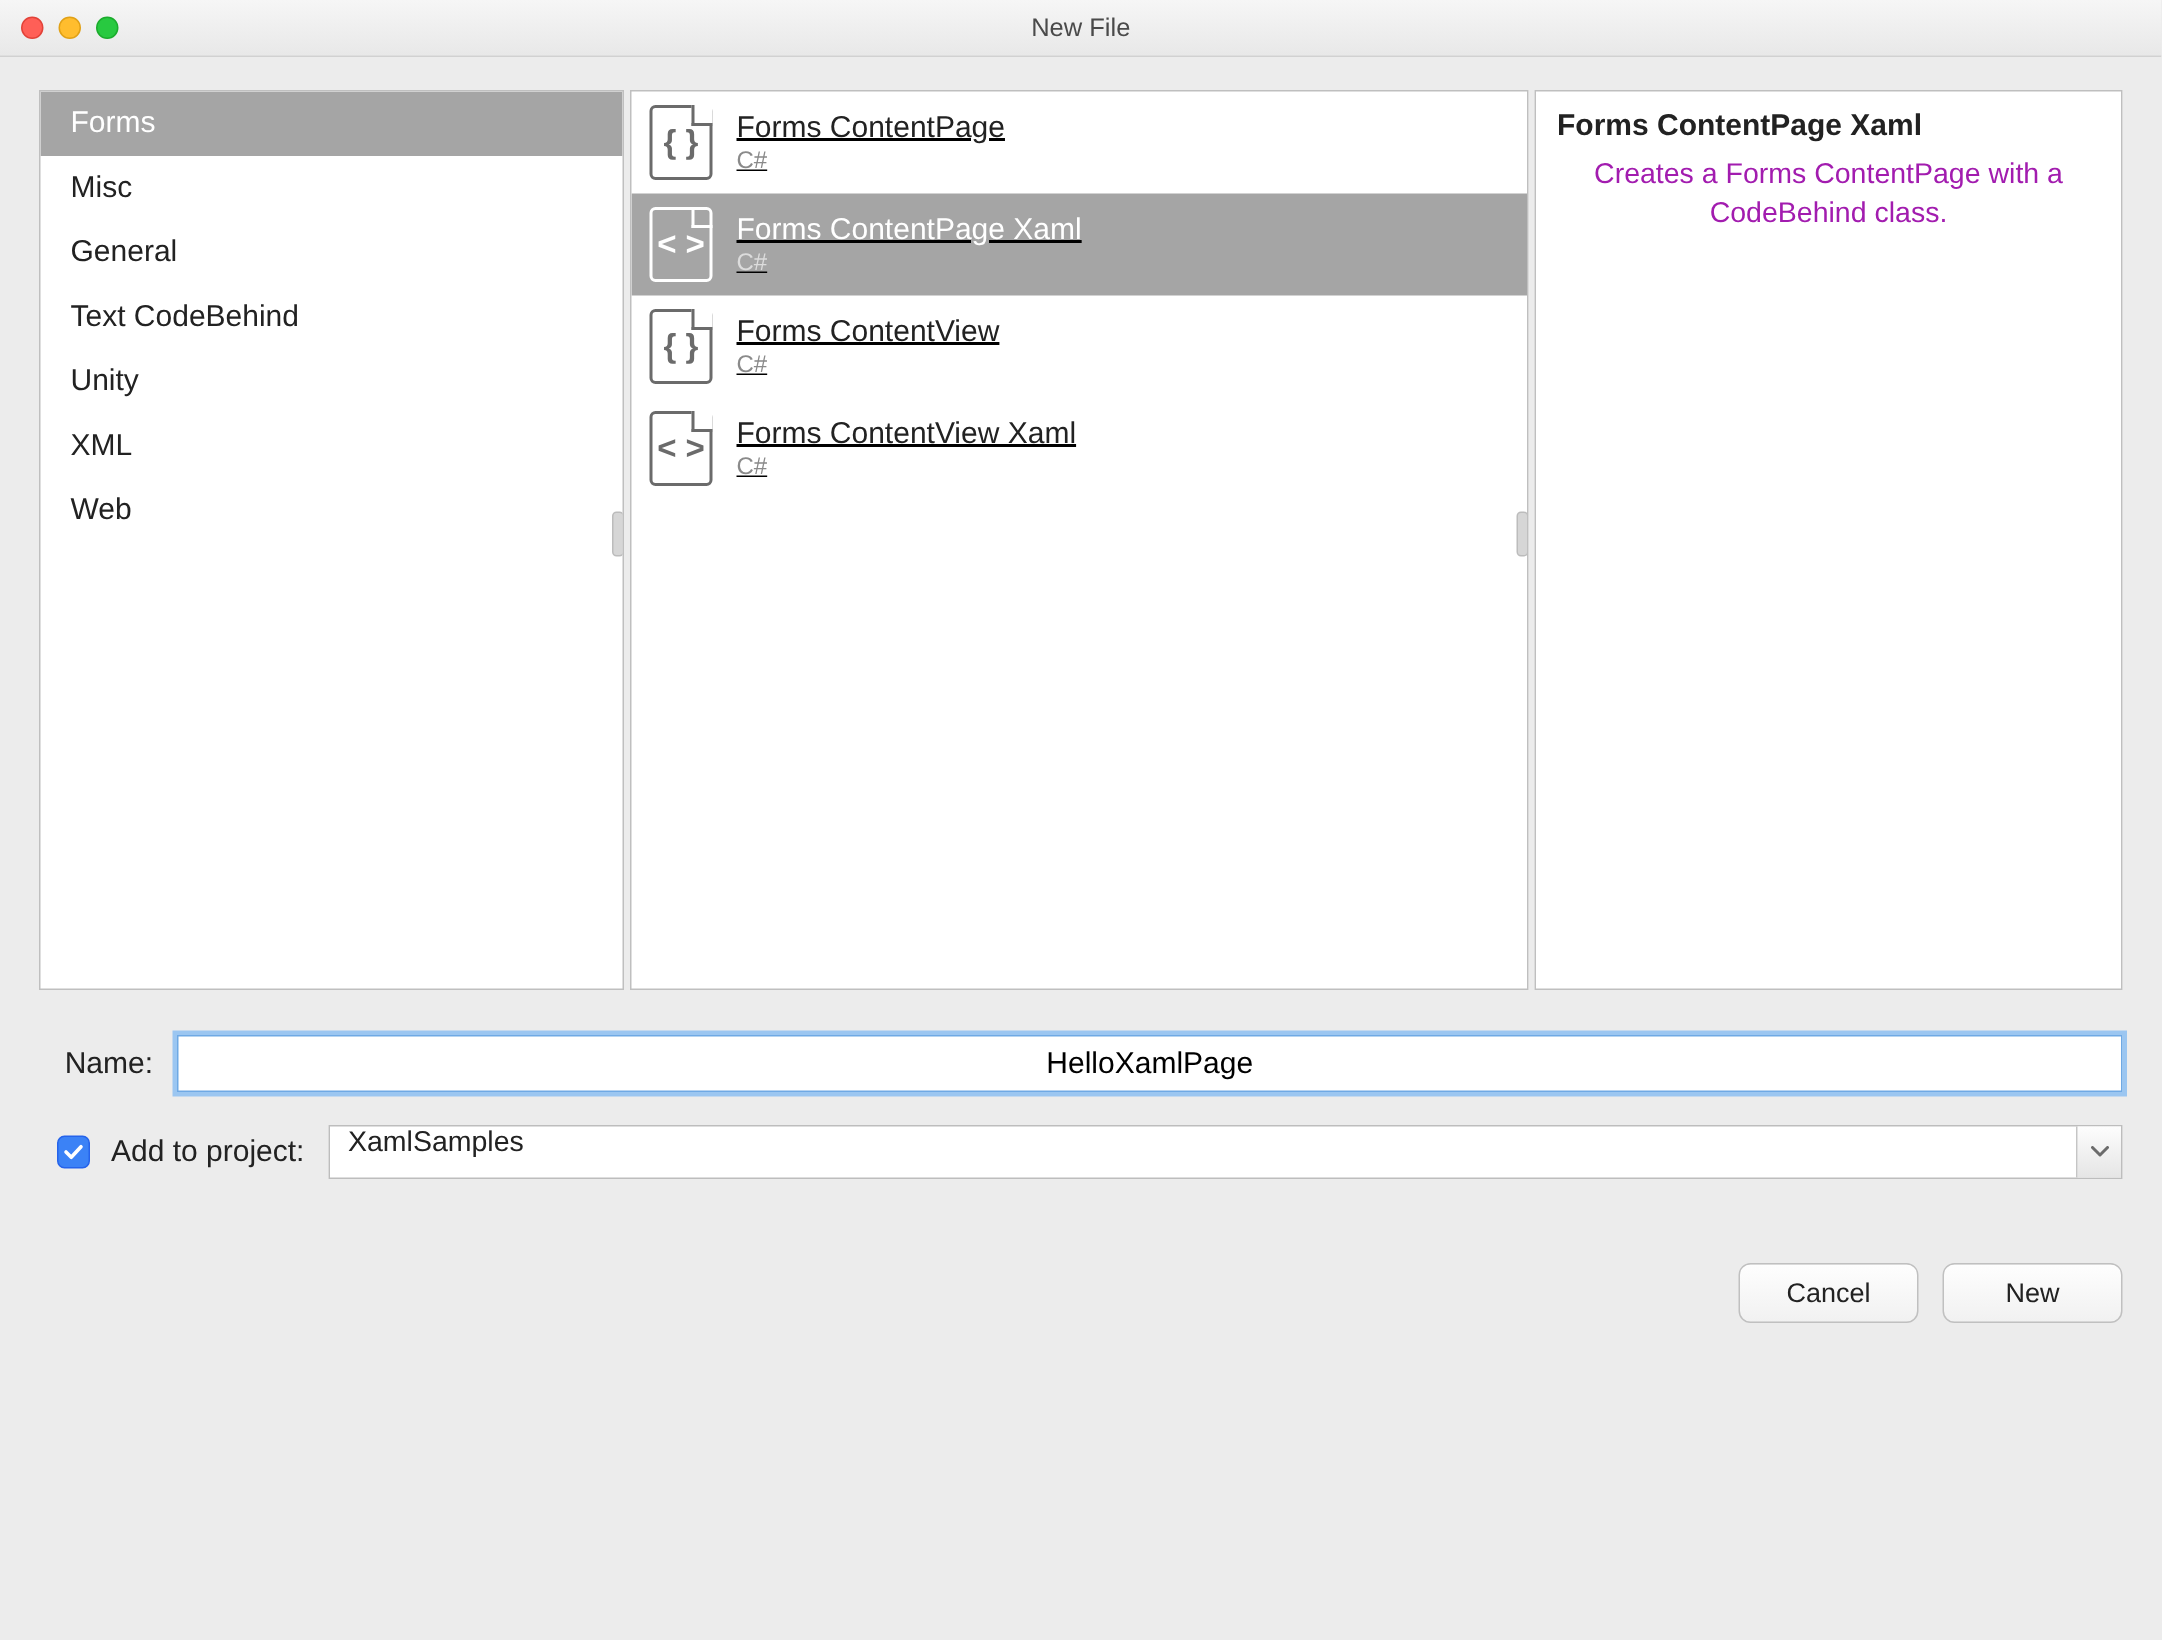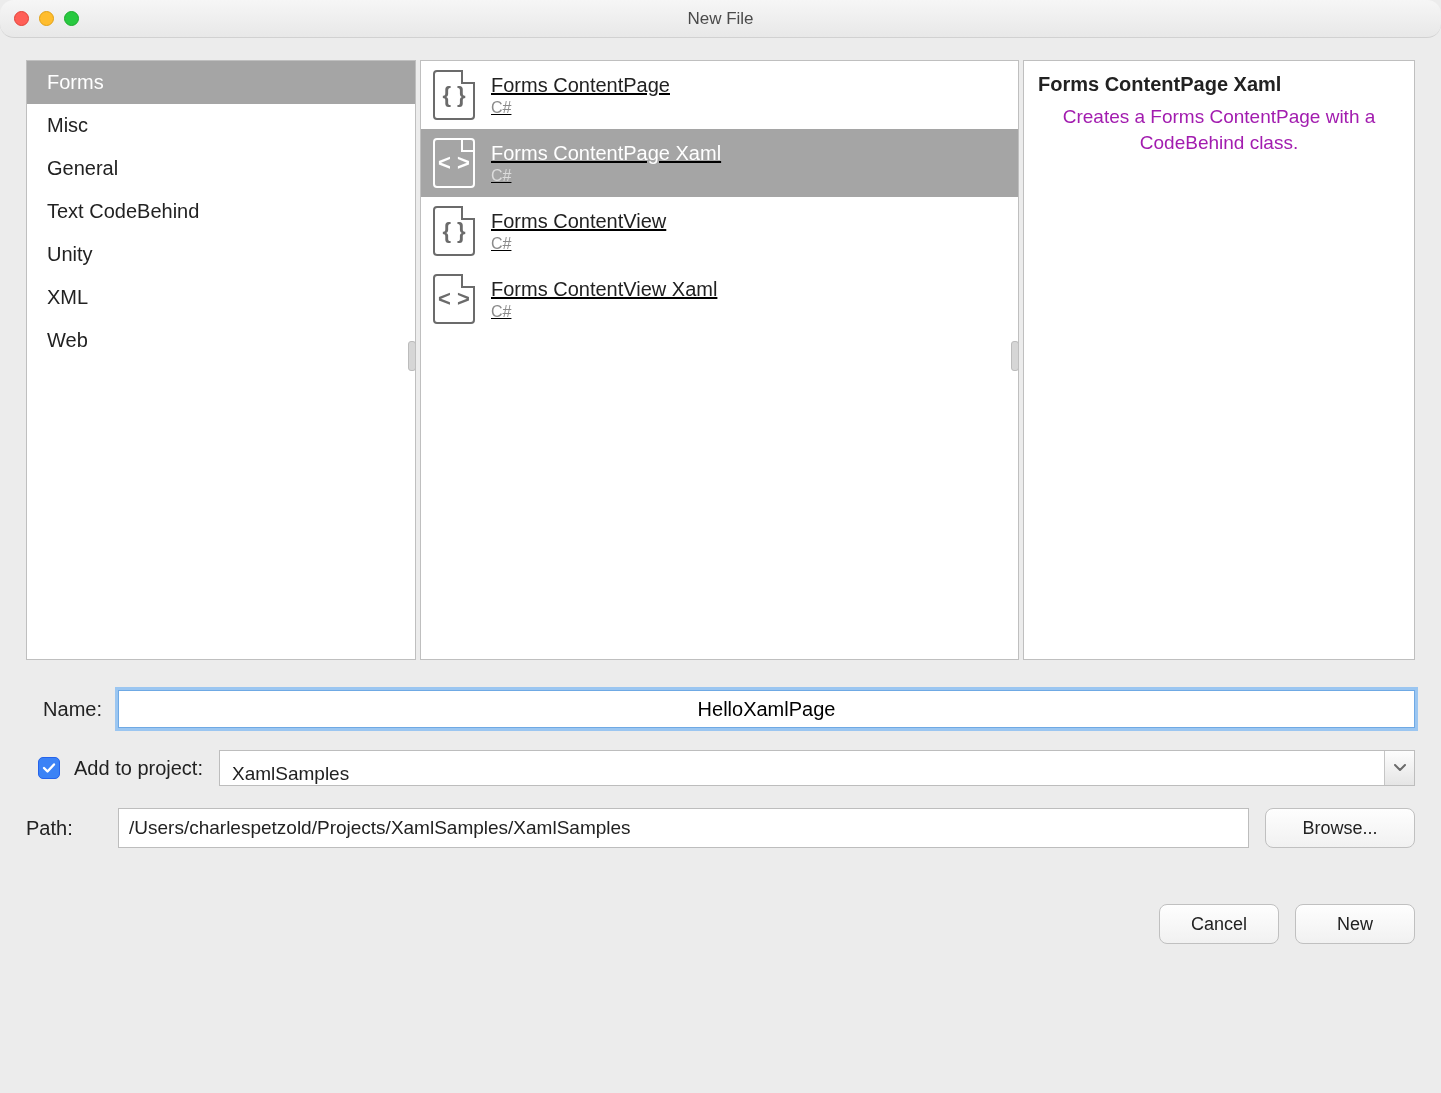--- a/index.html
+++ b/index.html
@@ -17,21 +17,20 @@
     flex-direction: column;
     background: #ececec;
   }
   .titlebar {
     height: 38px;
     background: linear-gradient(#f6f6f6, #e8e8e8);
     border-bottom: 1px solid #d1d1d1;
     display: flex;
     align-items: center;
     position: relative;
-    border-radius: 14px;
   }
   .traffic-lights {
     display: flex;
     gap: 10px;
     margin-left: 14px;
   }
   .tl { width: 15px; height: 15px; border-radius: 50%; }
   .tl.close { background: #ff5f57; border: 1px solid #e24238; }
   .tl.min   { background: #ffbd2e; border: 1px solid #e1a116; }
   .tl.max   { background: #28c940; border: 1px solid #1bac2c; }
@@ -153,21 +152,21 @@
     display: flex; align-items: center; justify-content: center;
     cursor: pointer;
   }
   .checkbox svg { width: 16px; height: 16px; }
   .project-select {
     flex: 1;
     height: 36px;
     border: 1px solid #bdbdbd;
     background: #fff;
     display: flex;
-    align-items: flex-end;
+    align-items: flex-start;
     position: relative;
   }
   .project-select-text {
     flex: 1;
     padding: 0 12px;
     font-size: 19px;
     color: #222;
   }
   .select-arrow {
     width: 30px;
@@ -313,25 +312,20 @@
         <div class="project-select">
           <div class="project-select-text">XamlSamples</div>
           <div class="select-arrow">
             <svg viewBox="0 0 12 8">
                 <path d="M1 1 L6 6 L11 1" stroke="#6b6b6b" stroke-width="2" fill="none" stroke-linecap="round" stroke-linejoin="round"></path>
               </svg>
           </div>
         </div>
       </div>
 
-      <div class="form-row">
-        <div class="form-label label-col" style="text-align:left; width:76px;">Path:</div>
-        <input class="path-input" value="/Users/charlespetzold/Projects/XamlSamples/XamlSamples" style="">
-        <button class="btn browse-btn">Browse...</button>
-      </div>
 
     </div>
 
     <div class="footer">
       <button class="btn">Cancel</button>
       <button class="btn">New</button>
     </div>
 
   </div>
 </div>

